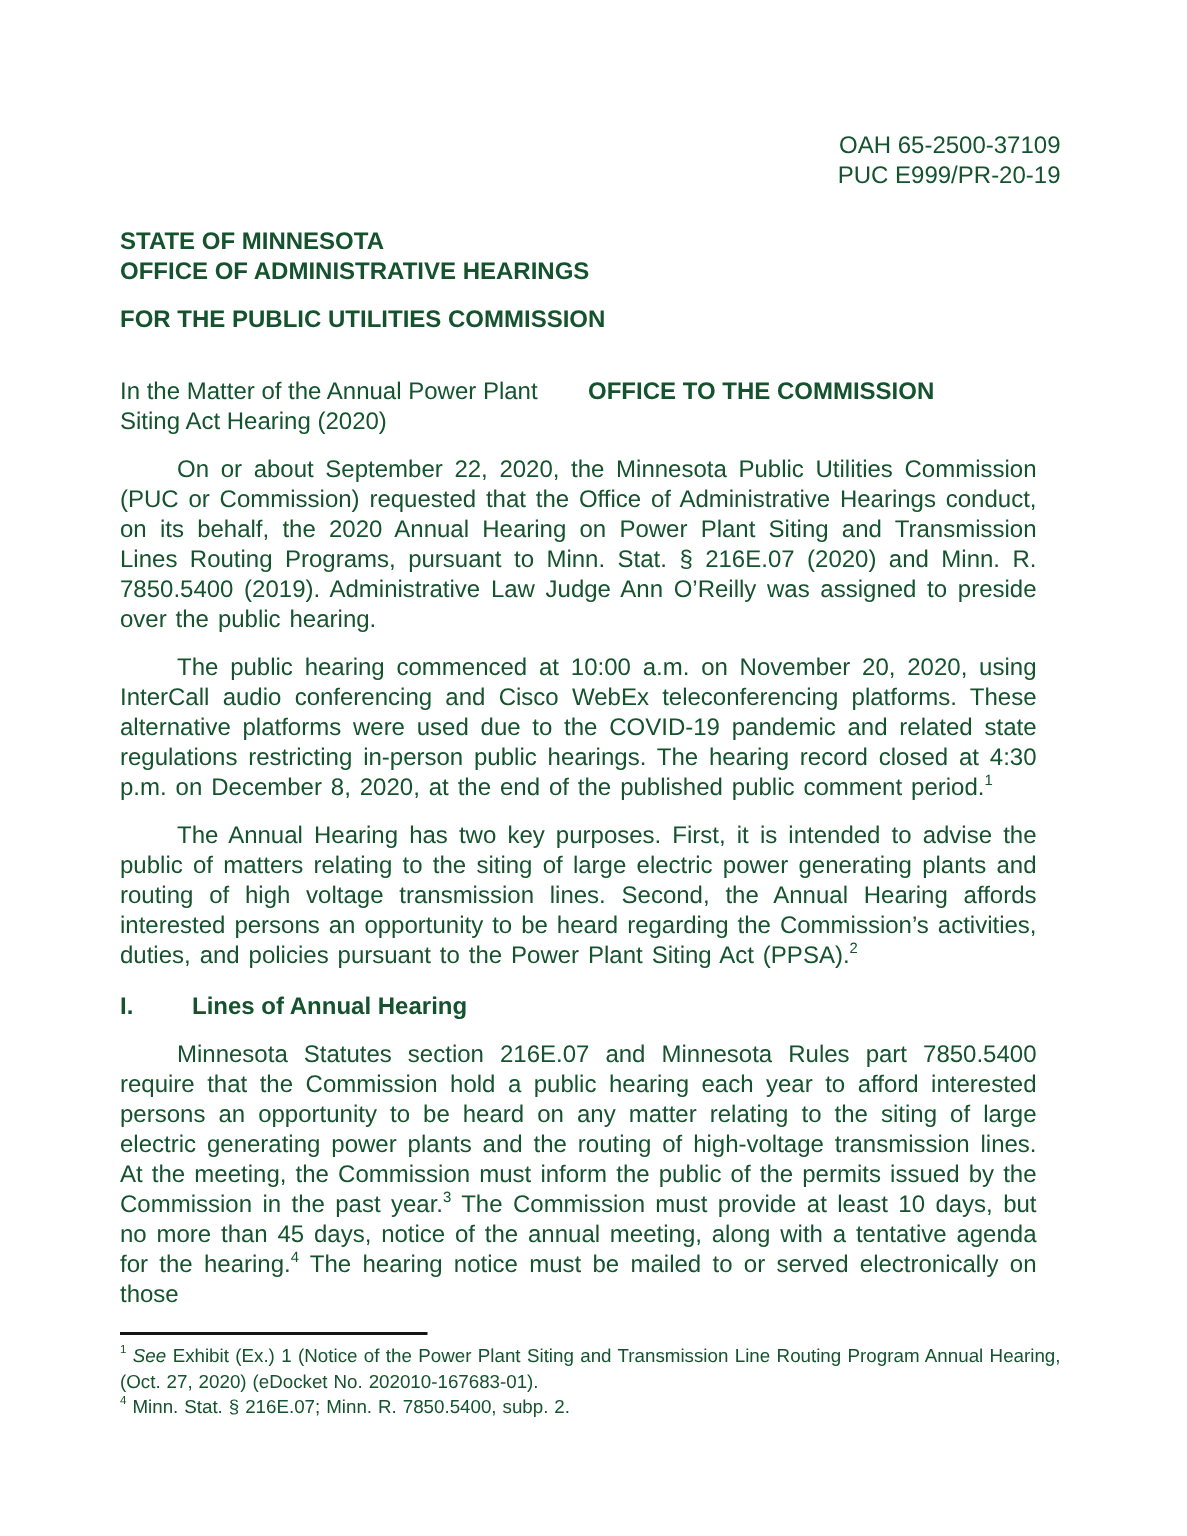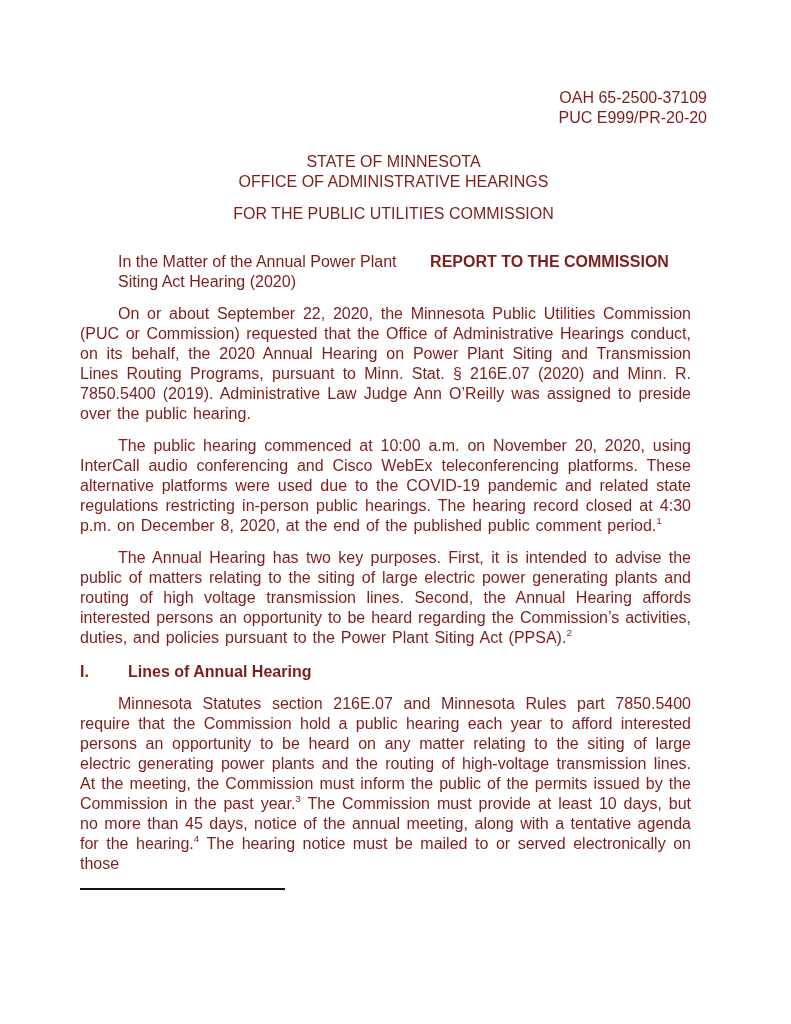--- a/index.html
+++ b/index.html
@@ -11,36 +11,36 @@
     position: relative;
     width: 791px;
     height: 1024px;
     background: #ffffff;
     box-sizing: border-box;
     padding: 88px 84px 0 80px;
     overflow: hidden;
     font-family: "Liberation Sans", "DejaVu Sans", sans-serif;
     font-size: 16px;
     line-height: 20px;
-    color: #7f1d1d;
+    color: #14532d;
   }
   .docket {
     text-align: right;
     margin-bottom: 24px;
   }
   .court-header {
-    text-align: center;
-    font-weight: normal;
+    text-align: left;
+    font-weight: bold;
   }
   .court-header .for-line {
     margin-top: 12px;
   }
   .caption {
     display: flex;
-    justify-content: center;
+    justify-content: flex-start;
     align-items: flex-start;
     margin-top: 28px;
     margin-bottom: 12px;
   }
   .caption-left {
     width: 312px;
   }
   .caption-right {
     font-weight: bold;
     text-align: right;
@@ -79,44 +79,46 @@
     word-spacing: 0.5px;
   }
 </style>
 </head>
 <body>
 
 <div class="page">
 
   <div class="docket">
     <div>OAH 65-2500-37109</div>
-    <div>PUC E999/PR-20-20</div>
+    <div>PUC E999/PR-20-19</div>
   </div>
 
   <div class="court-header">
     <div>STATE OF MINNESOTA</div>
     <div>OFFICE OF ADMINISTRATIVE HEARINGS</div>
     <div class="for-line">FOR THE PUBLIC UTILITIES COMMISSION</div>
   </div>
 
   <div class="caption">
     <div class="caption-left">In the Matter of the Annual Power Plant Siting Act Hearing (2020)</div>
-    <div class="caption-right">REPORT TO THE COMMISSION</div>
+    <div class="caption-right">OFFICE TO THE COMMISSION</div>
   </div>
 
   <div>
     <p class="para"><span>On or about September 22, 2020, the Minnesota Public Utilities Commission (PUC or Commission) requested that the Office of Administrative Hearings conduct, on its behalf, the 2020 Annual Hearing on Power Plant Siting and Transmission Lines Routing Programs, pursuant to Minn. Stat. § 216E.07 (2020) and Minn. R. 7850.5400 (2019). Administrative Law Judge Ann O’Reilly was assigned to preside over the public hearing.</span></p>
     <p class="para"><span>The public hearing commenced at 10:00 a.m. on November 20, 2020, using InterCall audio conferencing and Cisco WebEx teleconferencing platforms. These alternative platforms were used due to the COVID-19 pandemic and related state regulations restricting in-person public hearings. The hearing record closed at 4:30 p.m. on December 8, 2020, at the end of the published public comment period.</span><sup>1</sup></p>
     <p class="para"><span>The Annual Hearing has two key purposes. First, it is intended to advise the public of matters relating to the siting of large electric power generating plants and routing of high voltage transmission lines. Second, the Annual Hearing affords interested persons an opportunity to be heard regarding the Commission’s activities, duties, and policies pursuant to the Power Plant Siting Act (PPSA).</span><sup>2</sup></p>
 
     <div class="heading">
       <span class="hnum">I.</span>
       <span class="htitle">Lines of Annual Hearing</span>
     </div>
 
     <p class="para"><span>Minnesota Statutes section 216E.07 and Minnesota Rules part 7850.5400 require that the Commission hold a public hearing each year to afford interested persons an opportunity to be heard on any matter relating to the siting of large electric generating power plants and the routing of high-voltage transmission lines. At the meeting, the Commission must inform the public of the permits issued by the Commission in the past year.</span><sup>3</sup><span> The Commission must provide at least 10 days, but no more than 45 days, notice of the annual meeting, along with a tentative agenda for the hearing.</span><sup>4</sup><span> The hearing notice must be mailed to or served electronically on those</span></p>
   </div>
 
   <div class="fnsep"></div>
   <div id="footnotes">
+      <div class="footnote"><sup>1</sup> <span style="font-style: italic;">See</span><span> Exhibit (Ex.) 1 (Notice of the Power Plant Siting and Transmission Line Routing Program Annual Hearing, (Oct. 27, 2020) (eDocket No. 202010-167683-01).</span></div>
+      <div class="footnote"><sup>4</sup> <span>Minn. Stat. § 216E.07; Minn. R. 7850.5400, subp. 2.</span></div>
     </div>
 
 </div>
 
 </body></html>

